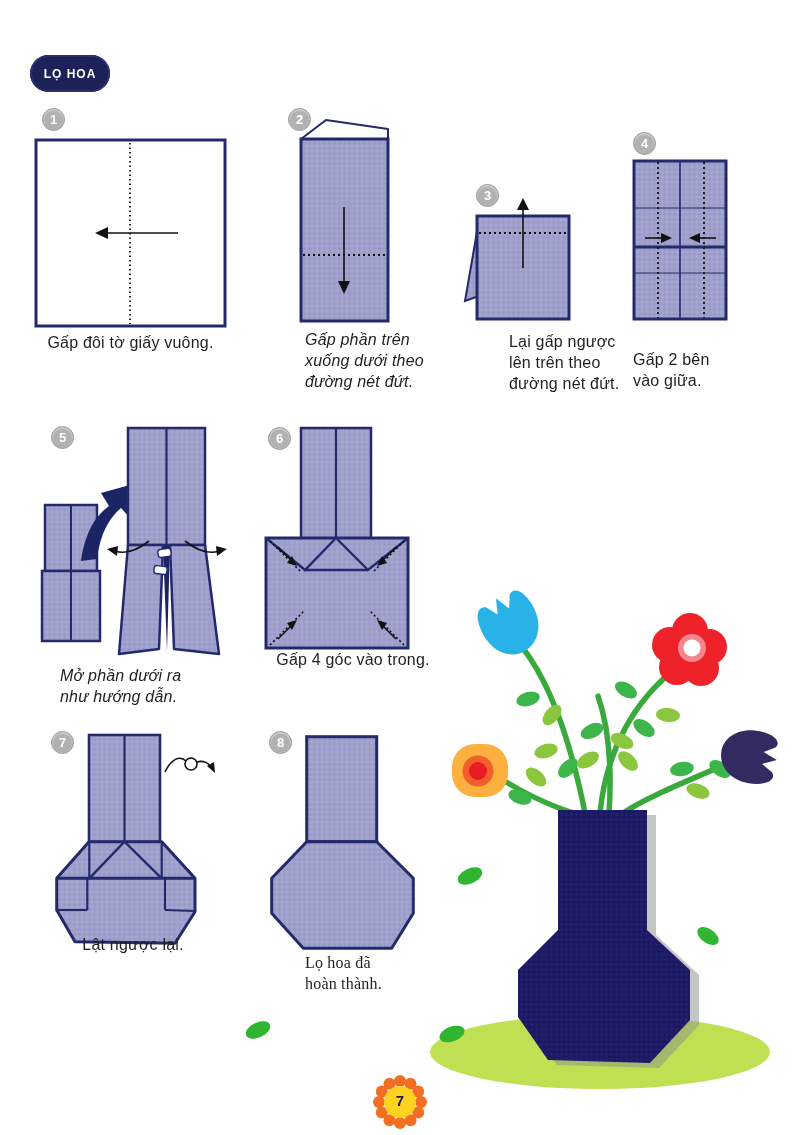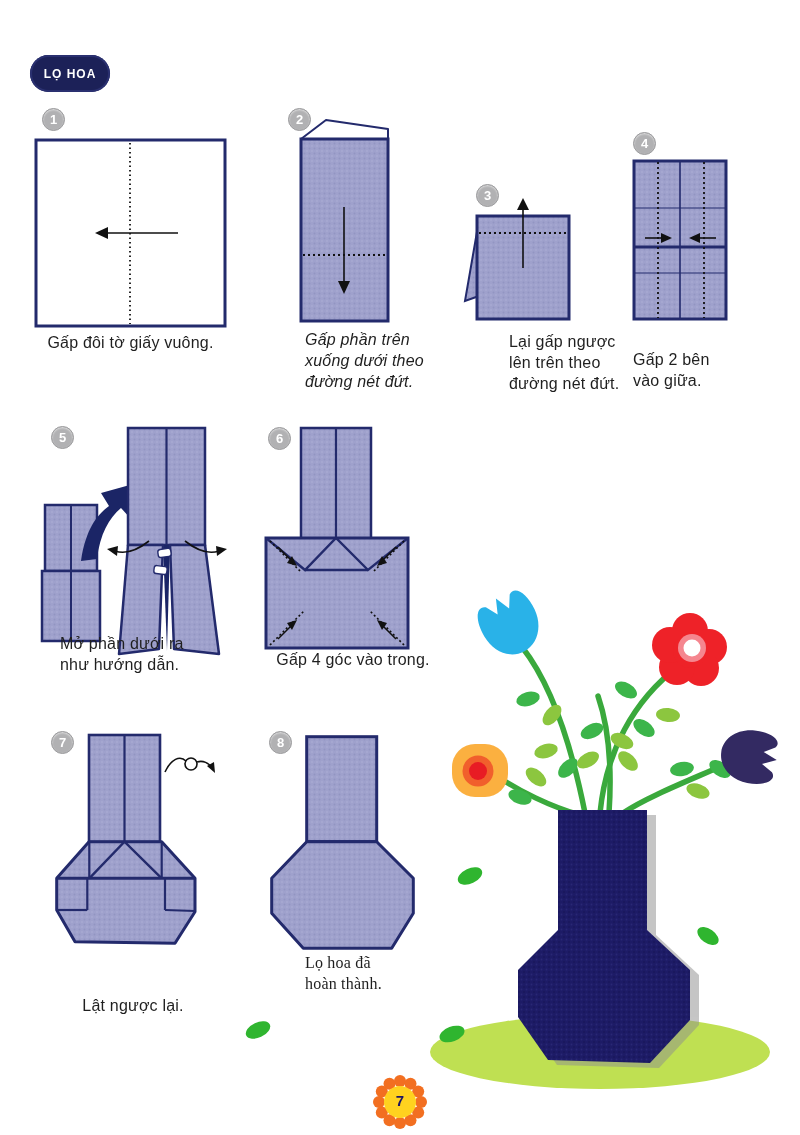--- a/index.html
+++ b/index.html
@@ -123,21 +123,21 @@
   </g>
   <g>
     <path d="M116,118 Q97,133 82,128" fill="none" stroke="#111" stroke-width="1.6"></path>
     <polygon points="74,126 85,123 84,133" fill="#111"></polygon>
   </g>
   <g>
     <path d="M152,118 Q171,133 186,128" fill="none" stroke="#111" stroke-width="1.6"></path>
     <polygon points="194,126 183,123 184,133" fill="#111"></polygon>
   </g>
 </svg>
-<div class="abs caption" style="left:60px;top:634px;width:175px;">Mở phần dưới ra
+<div class="abs caption" style="left:60px;top:666px;width:175px;font-style:italic;">Mở phần dưới ra
 như hướng dẫn.</div>
 
 <div class="abs step-num" style="left:268px;top:427px;">6</div>
 <svg class="abs" style="left:258px;top:423px;" width="162" height="230">
   <rect x="43" y="5" width="70" height="112" fill="url(#paperTex)" stroke="#232a6c" stroke-width="2.5"></rect>
   <line x1="78" y1="6" x2="78" y2="116" stroke="#232a6c" stroke-width="2.2"></line>
   <rect x="8" y="115" width="142" height="110" fill="url(#paperTex)" stroke="#232a6c" stroke-width="3"></rect>
   <g stroke="#232a6c" stroke-width="2.4" fill="none">
     <path d="M8,115 L47,147 L78,115 L110,147 L150,115"></path>
     <line x1="47" y1="147" x2="110" y2="147"></line>
@@ -176,21 +176,21 @@
     <line x1="13.7" y1="182" x2="44.3" y2="182" stroke-width="2.2"></line>
     <line x1="122" y1="182" x2="152" y2="183" stroke-width="2.2"></line>
   </g>
   <g>
     <path d="M122,44 C128,31 137,27 143,33" fill="none" stroke="#111" stroke-width="1.6"></path>
     <circle cx="148" cy="36" r="6" fill="none" stroke="#111" stroke-width="1.6"></circle>
     <path d="M154,34 C160,32 166,35 169,40" fill="none" stroke="#111" stroke-width="1.6"></path>
     <polygon points="172,45 164,38 171,34" fill="#111"></polygon>
   </g>
 </svg>
-<div class="abs caption center" style="left:48px;top:996px;width:170px;">Lật ngược lại.</div>
+<div class="abs caption center" style="left:48px;top:935px;width:170px;">Lật ngược lại.</div>
 
 <div class="abs step-num" style="left:269px;top:731px;">8</div>
 <svg class="abs" style="left:263px;top:728px;" width="165" height="232">
   <rect x="43.7" y="8.7" width="70" height="105" fill="url(#paperTex)" stroke="#232a6c" stroke-width="3"></rect>
   <polygon points="43.7,113.7 8.7,150.3 8.7,185.3 40.3,220.3 128.7,220.3 150.3,185.3 150.3,150.3 113.7,113.7" fill="url(#paperTex)" stroke="#232a6c" stroke-width="3" stroke-linejoin="round"></polygon>
   <line x1="43.7" y1="113.7" x2="113.7" y2="113.7" stroke="#232a6c" stroke-width="2.4"></line>
 </svg>
 <div class="abs caption" style="left:305px;top:953px;width:135px;font-family:Liberation Serif, serif;">Lọ hoa đã
 hoàn thành.</div>
 

